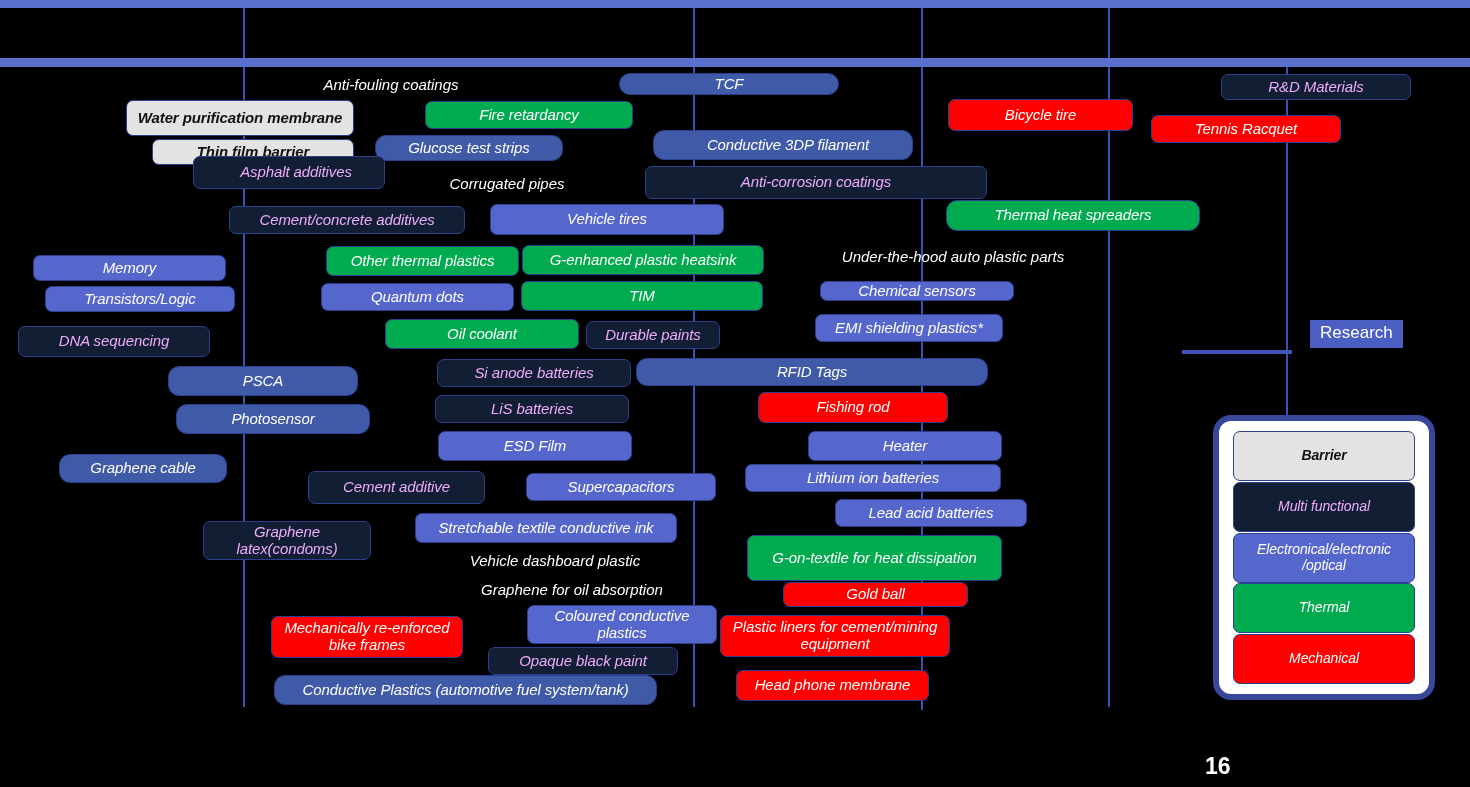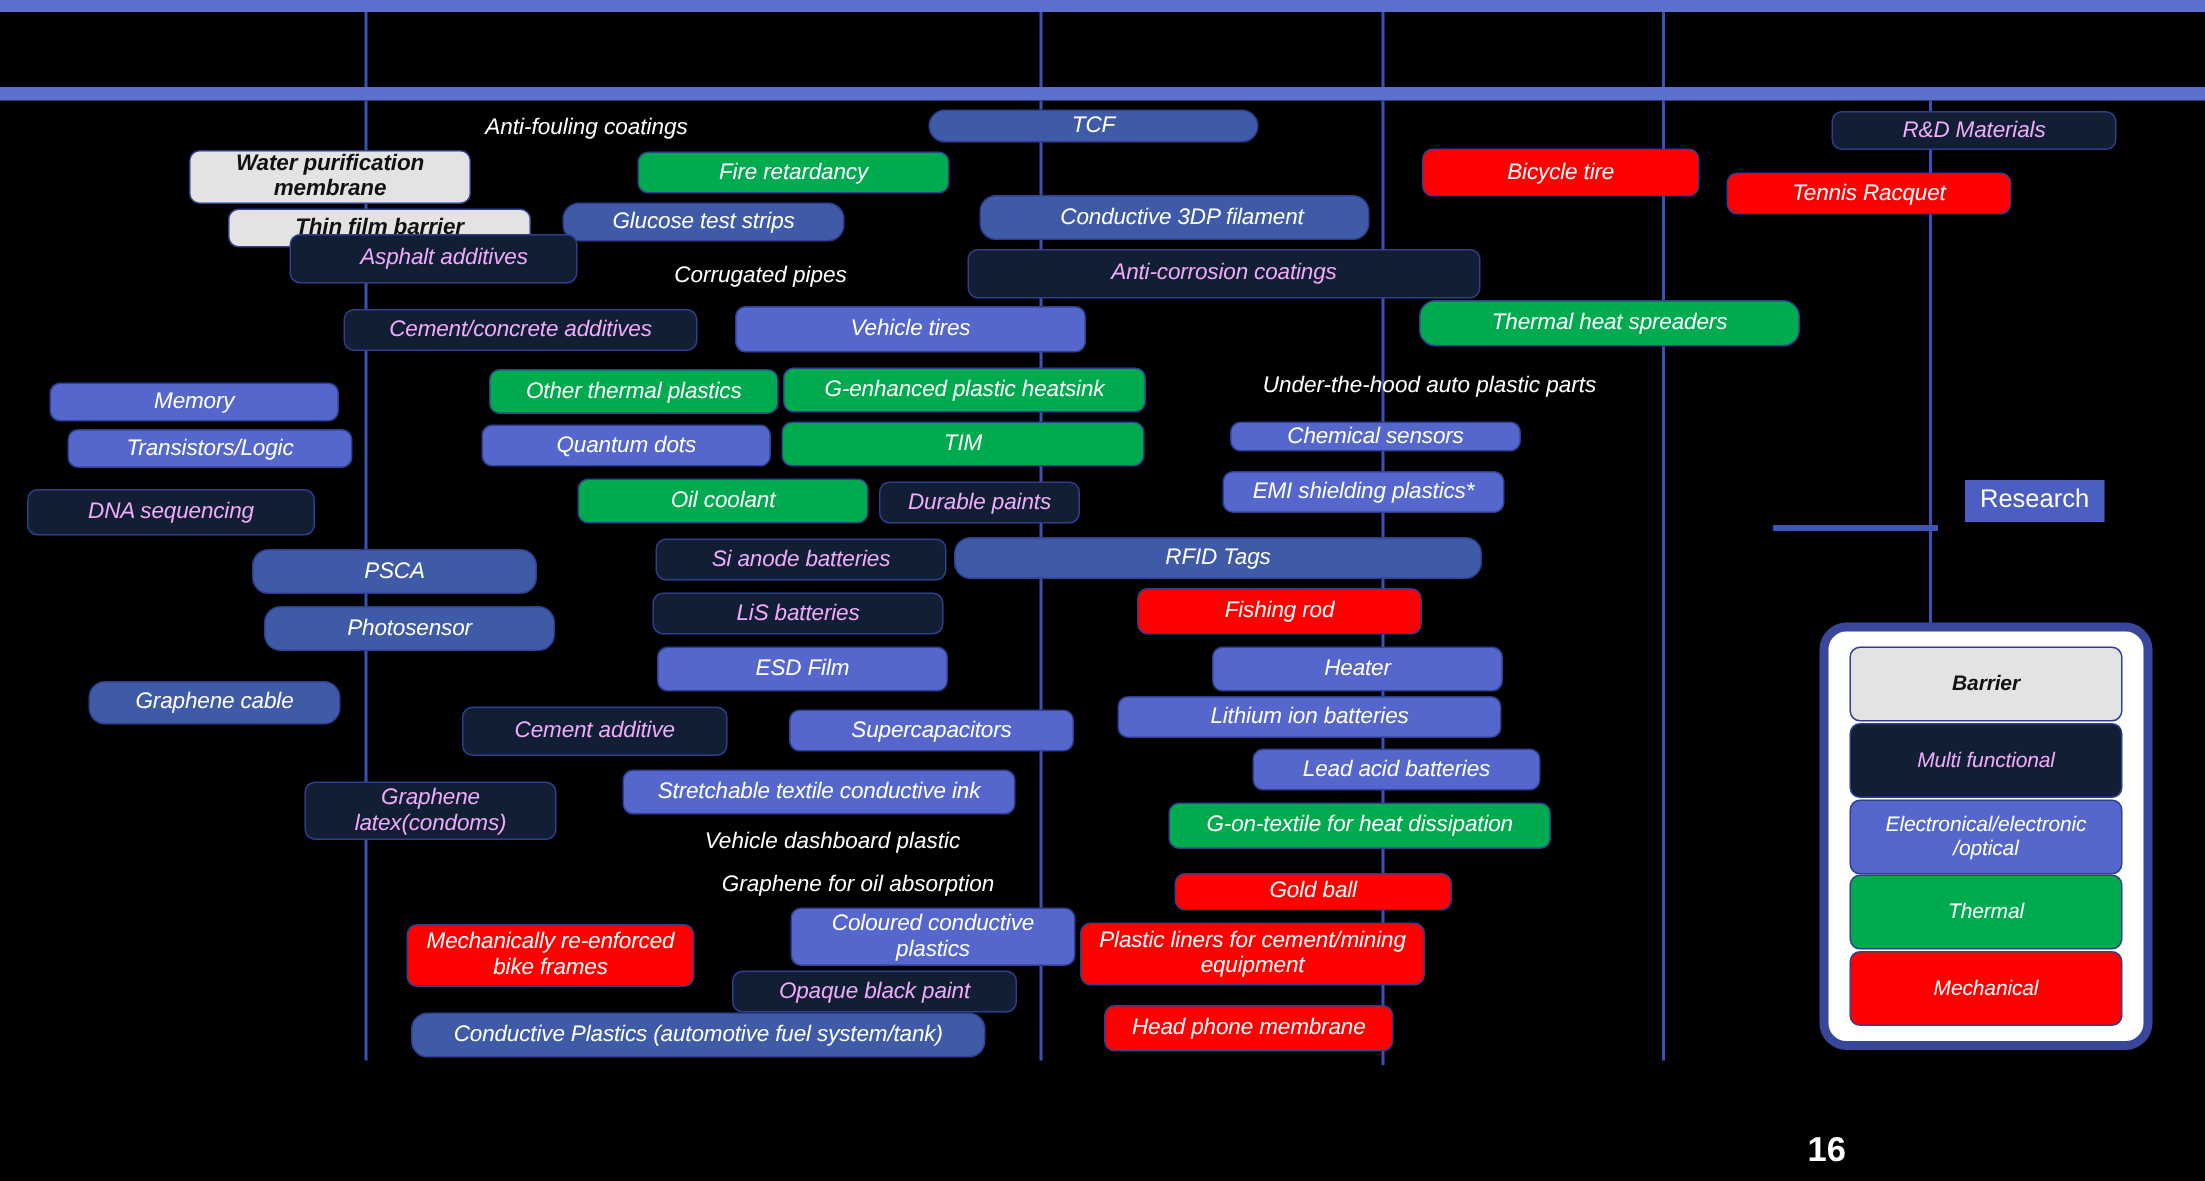--- a/index.html
+++ b/index.html
@@ -87,21 +87,21 @@
       <div class="vline" style="left: 693px; top: 67px; height: 640px;"></div>
       <div class="vline" style="left: 921px; top: 67px; height: 643px;"></div>
       <div class="vline" style="left: 1108px; top: 67px; height: 640px;"></div>
       <div class="vline" style="left: 1286px; top: 67px; height: 350px;"></div>
     </div>
 
   <div id="nodes-layer">
       <div class="plain" style="left: 306px; top: 73px; width: 170px; height: 22px; font-size: 15px;">Anti-fouling coatings</div>
       <div class="node t-eeo2" style="left: 619px; top: 73px; width: 220px; height: 22px; font-size: 15px;">TCF</div>
       <div class="node t-multi" style="left: 1221px; top: 74px; width: 190px; height: 26px; font-size: 15px;">R&amp;D Materials</div>
-      <div class="node t-barrier" style="left: 126px; top: 100px; width: 188px; height: 36px; font-size: 15px;">Water purification membrane</div>
+      <div class="node t-barrier" style="left: 126px; top: 100px; width: 228px; height: 36px; font-size: 15px;">Water purification membrane</div>
       <div class="node t-thermal" style="left: 425px; top: 101px; width: 208px; height: 28px; font-size: 15px;">Fire retardancy</div>
       <div class="node t-mech" style="left: 948px; top: 99px; width: 185px; height: 32px; font-size: 15px;">Bicycle tire</div>
       <div class="node t-mech" style="left: 1151px; top: 115px; width: 190px; height: 28px; font-size: 15px;">Tennis  Racquet</div>
       <div class="node t-eeo2" style="left: 375px; top: 135px; width: 188px; height: 26px; font-size: 15px;">Glucose test strips</div>
       <div class="node t-eeo2" style="left: 653px; top: 130px; width: 260px; height: 30px; font-size: 15px; padding-left: 16px;">Conductive 3DP filament</div>
       <div class="node t-barrier" style="left: 152px; top: 139px; width: 202px; height: 26px; font-size: 15px;">Thin film barrier</div>
       <div class="node t-multi" style="left: 193px; top: 156px; width: 192px; height: 33px; font-size: 15px; padding-left: 20px;">Asphalt additives</div>
       <div class="plain" style="left: 432px; top: 172px; width: 150px; height: 22px; font-size: 15px;">Corrugated  pipes</div>
       <div class="node t-multi" style="left: 645px; top: 166px; width: 342px; height: 33px; font-size: 15px;">Anti-corrosion coatings</div>
       <div class="node t-multi" style="left: 229px; top: 206px; width: 236px; height: 28px; font-size: 15px;">Cement/concrete additives</div>
@@ -127,21 +127,21 @@
       <div class="node t-eeo2" style="left: 176px; top: 404px; width: 194px; height: 30px; font-size: 15px;">Photosensor</div>
       <div class="node t-eeo" style="left: 438px; top: 431px; width: 194px; height: 30px; font-size: 15px;">ESD Film</div>
       <div class="node t-eeo" style="left: 808px; top: 431px; width: 194px; height: 30px; font-size: 15px;">Heater</div>
       <div class="node t-eeo2" style="left: 59px; top: 454px; width: 168px; height: 29px; font-size: 15px;">Graphene cable</div>
       <div class="node t-eeo" style="left: 745px; top: 464px; width: 256px; height: 28px; font-size: 15px;">Lithium ion batteries</div>
       <div class="node t-multi" style="left: 308px; top: 471px; width: 177px; height: 33px; font-size: 15px;">Cement additive</div>
       <div class="node t-eeo" style="left: 526px; top: 473px; width: 190px; height: 28px; font-size: 15px;">Supercapacitors</div>
       <div class="node t-eeo" style="left: 835px; top: 499px; width: 192px; height: 28px; font-size: 15px;">Lead acid batteries</div>
       <div class="node t-eeo" style="left: 415px; top: 513px; width: 262px; height: 30px; font-size: 15px;">Stretchable textile conductive ink</div>
       <div class="node t-multi" style="left: 203px; top: 521px; width: 168px; height: 39px; font-size: 15px;">Graphene latex(condoms)</div>
-      <div class="node t-thermal" style="left: 747px; top: 535px; width: 255px; height: 31px; font-size: 15px; margin-left: 32px;">G-on-textile for heat dissipation</div>
+      <div class="node t-thermal" style="left: 747px; top: 535px; width: 255px; height: 46px; font-size: 15px;">G-on-textile for heat dissipation</div>
       <div class="plain" style="left: 465px; top: 549px; width: 180px; height: 22px; font-size: 15px;">Vehicle dashboard plastic</div>
       <div class="plain" style="left: 473px; top: 578px; width: 198px; height: 22px; font-size: 15px;">Graphene for oil absorption</div>
       <div class="node t-mech" style="left: 783px; top: 582px; width: 185px; height: 25px; font-size: 15px;">Gold ball</div>
       <div class="node t-eeo" style="left: 527px; top: 605px; width: 190px; height: 39px; font-size: 15px;">Coloured conductive plastics</div>
       <div class="node t-mech" style="left: 271px; top: 616px; width: 192px; height: 42px; font-size: 15px;">Mechanically re-enforced bike frames</div>
       <div class="node t-mech" style="left: 720px; top: 615px; width: 230px; height: 42px; font-size: 15px;">Plastic liners for cement/mining equipment</div>
       <div class="node t-multi" style="left: 488px; top: 647px; width: 190px; height: 28px; font-size: 15px;">Opaque black paint</div>
       <div class="node t-mech" style="left: 736px; top: 670px; width: 193px; height: 31px; font-size: 15px;">Head phone membrane</div>
       <div class="node t-eeo2" style="left: 274px; top: 675px; width: 383px; height: 30px; font-size: 15px;">Conductive Plastics (automotive fuel system/tank)</div>
     </div>

